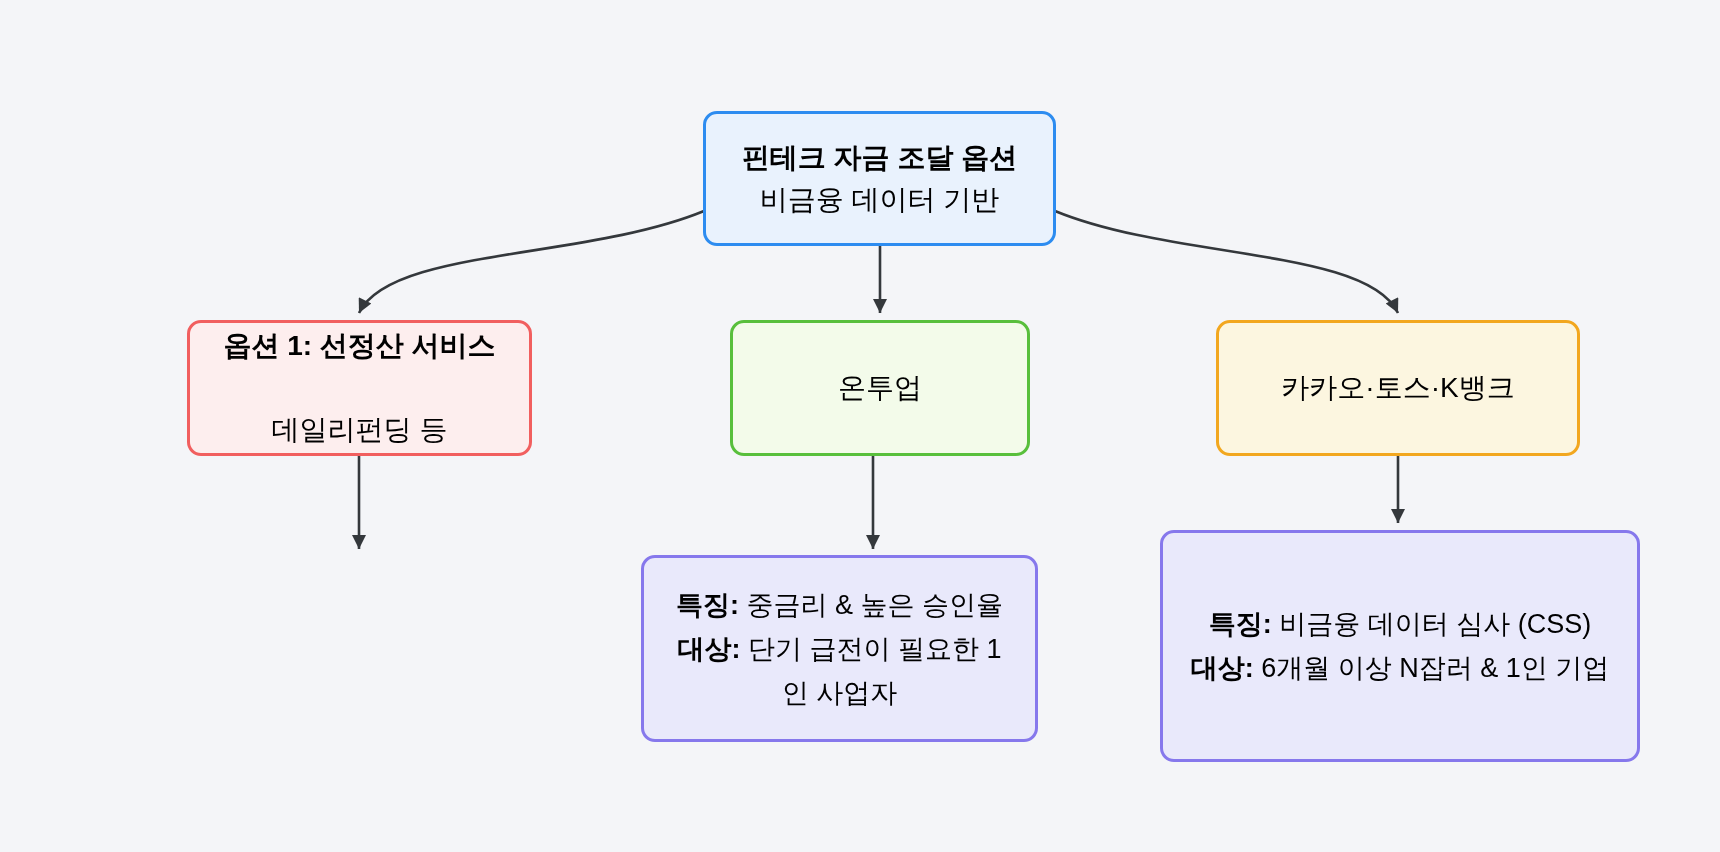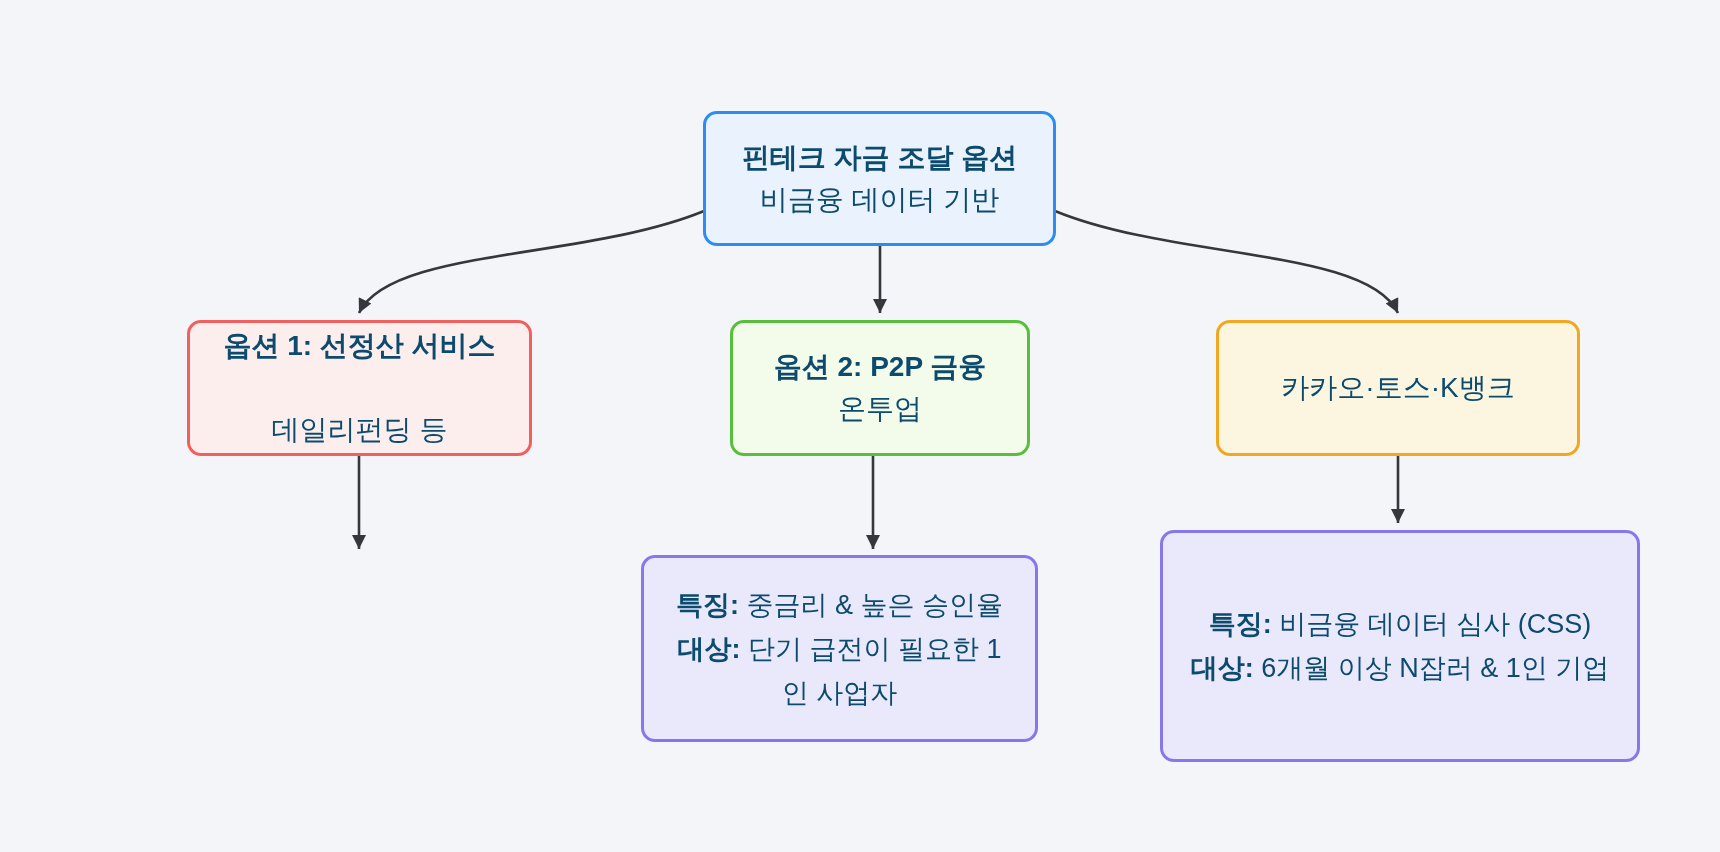--- a/index.html
+++ b/index.html
@@ -57,21 +57,21 @@
     font-size: 27px;
     line-height: 1.63;
   }
   .b {
     font-weight: 700;
   }
 </style>
 </head>
 <body>
 
-<div class="canvas" style="background-color: rgb(244, 245, 248); color: #0c4a6e;">
+<div class="canvas" style="background-color: rgb(244, 245, 248); color: #000000;">
 
   <svg class="edges" viewBox="0 0 1720 852">
     <defs>
       <marker id="arrowhead" viewBox="0 0 10 10" refX="10" refY="5" markerWidth="16" markerHeight="14" markerUnits="userSpaceOnUse" orient="auto">
         <path d="M 0 0 L 10 5 L 0 10 Z" style="fill: rgb(52, 56, 60);"></path>
       </marker>
     </defs>
     <path class="edge" d="M 704 211 C 585 260, 390 248, 359 313" marker-end="url(#arrowhead)" style="stroke: rgb(52, 56, 60);"></path>
     <path class="edge" d="M 880 246 L 880 313" marker-end="url(#arrowhead)" style="stroke: rgb(52, 56, 60);"></path>
     <path class="edge" d="M 1055 211 C 1174 260, 1367 248, 1398 313" marker-end="url(#arrowhead)" style="stroke: rgb(52, 56, 60);"></path>
@@ -84,21 +84,20 @@
     <div class="node-title">핀테크 자금 조달 옵션</div>
     <div class="node-subtitle">비금융 데이터 기반</div>
   </div>
 
   <div class="node" style="left: 187px; top: 320px; width: 345px; height: 136px; border-color: rgb(241, 95, 95); background-color: rgb(253, 238, 238); gap: 42px;">
     <div class="node-title">옵션 1: 선정산 서비스</div>
     <div class="node-subtitle">데일리펀딩 등</div>
   </div>
 
   <div class="node" style="left: 730px; top: 320px; width: 300px; height: 136px; border-color: rgb(88, 191, 60); background-color: rgb(243, 251, 234);">
-    <div class="node-title">옵션 2: P2P 금융</div>
     <div class="node-subtitle">온투업</div>
   </div>
 
   <div class="node" style="left: 1216px; top: 320px; width: 364px; height: 136px; border-color: rgb(242, 167, 31); background-color: rgb(252, 246, 224);">
     <div class="node-subtitle">카카오·토스·K뱅크</div>
   </div>
 
 
   <div class="node" style="left: 641px; top: 555px; width: 397px; height: 187px; border-color: rgb(134, 120, 236); background-color: rgb(233, 233, 251);">
     <p class="detail-line"><span class="b">특징:</span><span> 중금리 &amp; 높은 승인율</span></p>

